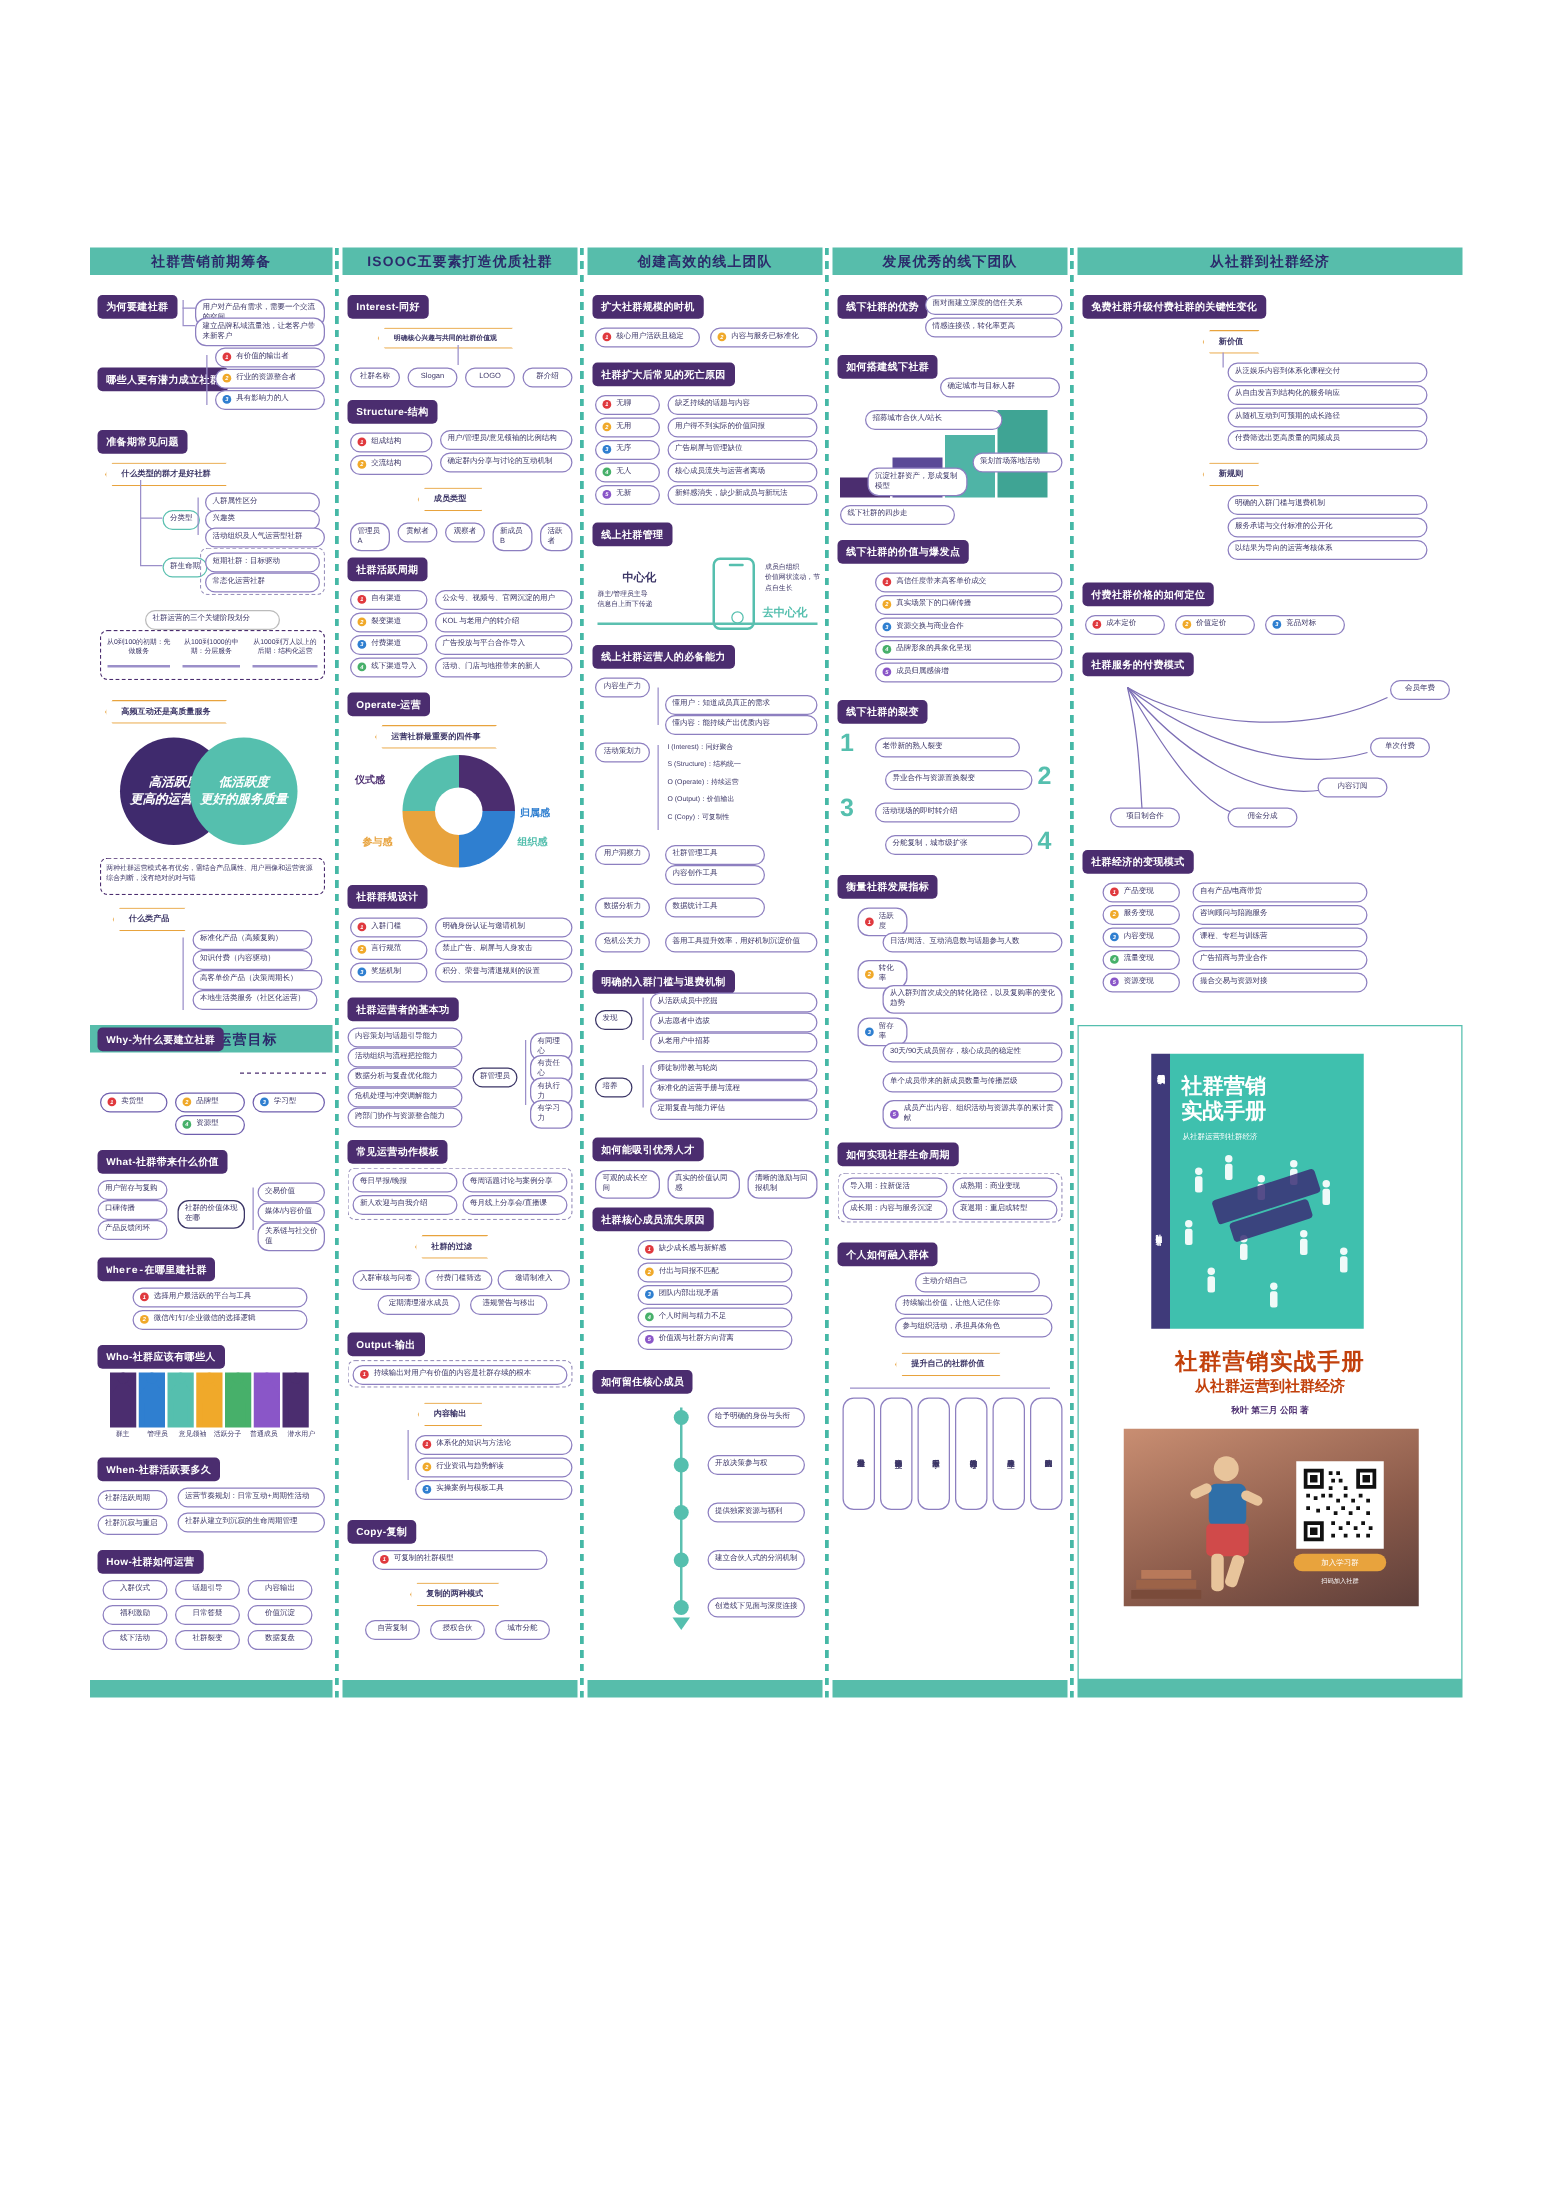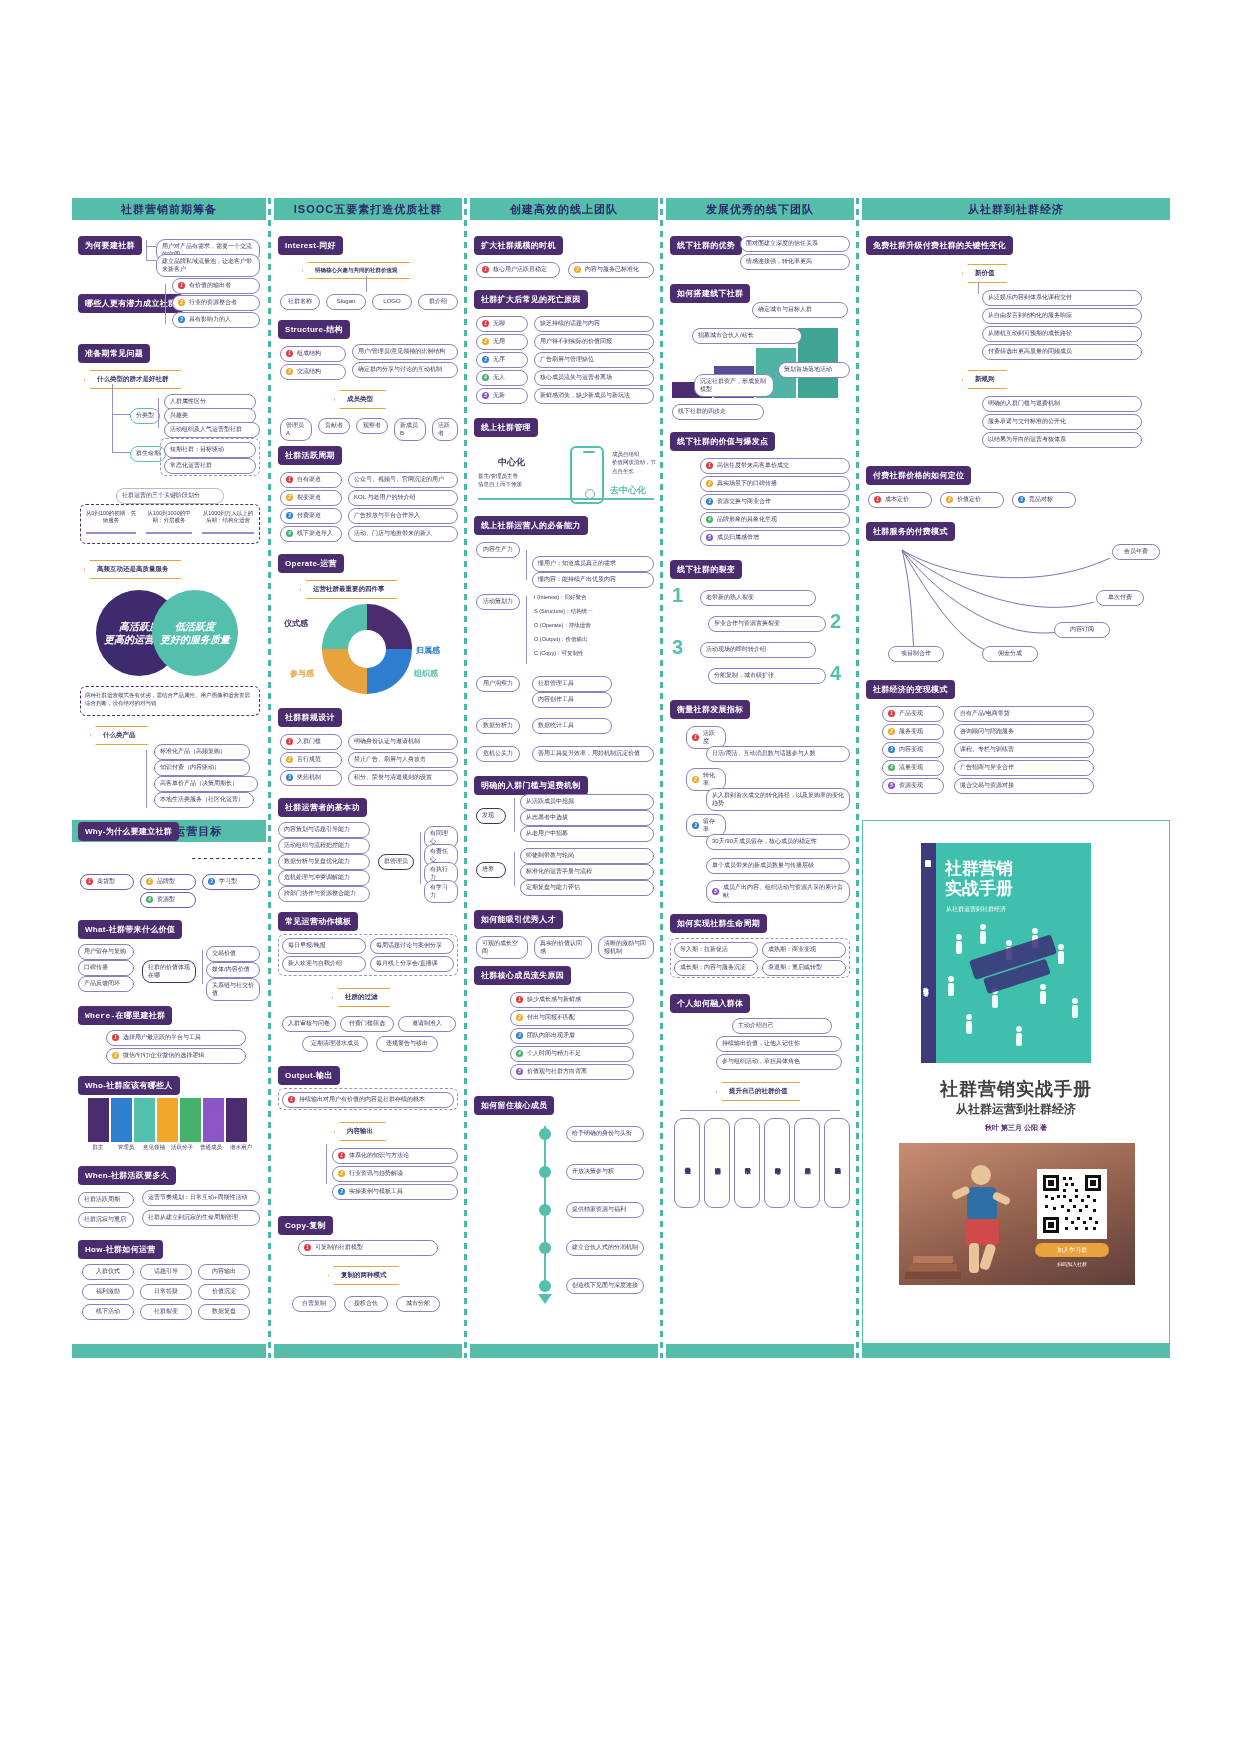--- a/index.html
+++ b/index.html
@@ -82,21 +82,21 @@
   .people span::before{content:"";position:absolute;left:6px;top:0;width:9px;height:9px;
     border-radius:50%;background:inherit;}
   .people span::after{content:"";position:absolute;left:1px;top:10px;width:19px;height:32px;
     background:inherit;clip-path:polygon(28% 0,72% 0,100% 22%,100% 45%,80% 45%,80% 100%,20% 100%,20% 45%,0 45%,0 22%);}
 
   
   .bookwrap { position:absolute; border:1px solid #55bfae; background:#fff; }
   .bookcover { position:absolute; background:linear-gradient(90deg,#3f3a7a 0 9%,#3fc0ae 9% 100%);
     overflow:hidden; }
   .bookcover .tt { position:absolute; color:#fff; font-weight:bold; }
-  .bk-title { position:absolute; text-align:center; width:100%; color:#404040;
+  .bk-title { position:absolute; text-align:center; width:100%; color:#c2410c;
     font-weight:bold; }
   .photo { position:absolute; background:linear-gradient(160deg,#c98e72,#8a5a4a 60%,#5e3f3a);
     overflow:hidden; }
   .qr { position:absolute; background:#fff; }
   .lbl { position:absolute; font-size:5.5px; color:#3b3566; }
   .vtext { writing-mode:vertical-rl; }
 </style>
 </head>
 <body>
 

